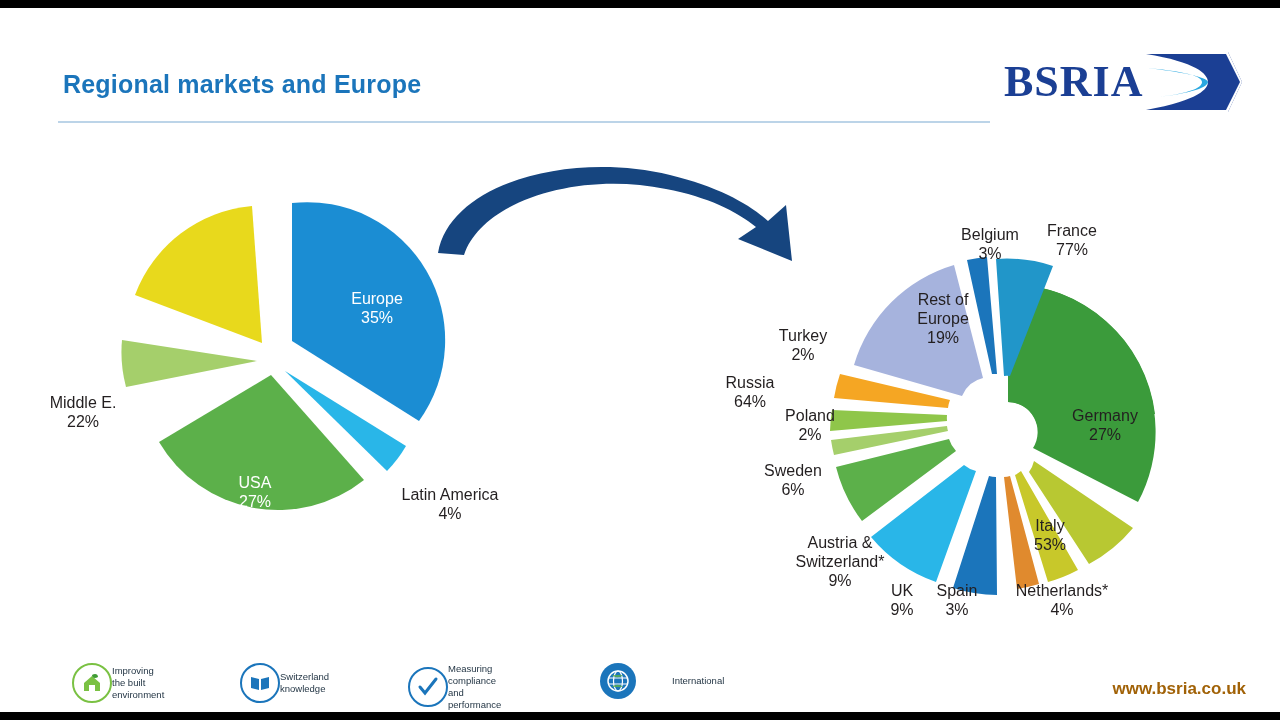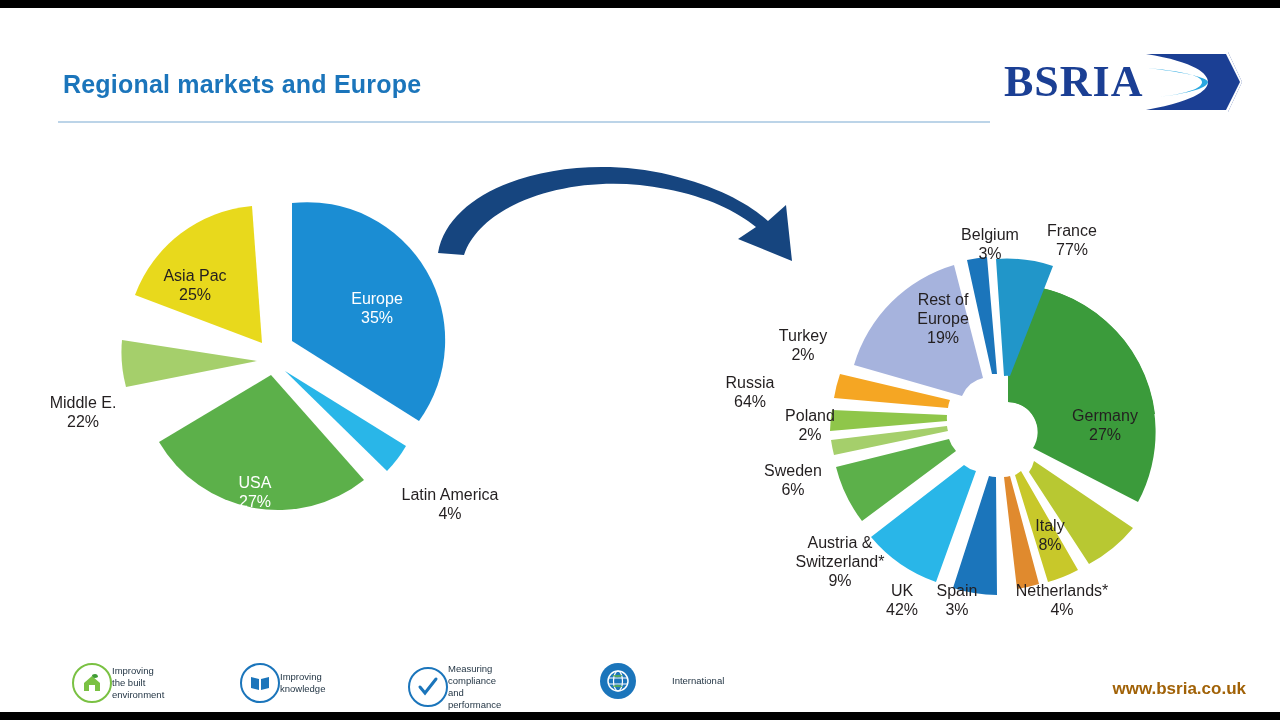--- a/index.html
+++ b/index.html
@@ -81,22 +81,20 @@
       <path d="M191 182 L284 287 A138 138 0 0 1 79 249 Z" fill="#5cb04a"></path>
 
       <path d="M177 168 L46 194 A135 135 0 0 1 42 147 Z" fill="#a5cf6b"></path>
 
       <path d="M182 150 L55 102 A138 138 0 0 1 172 13 Z" fill="#e8d91c"></path>
     </svg>
     <div class="lbl inside" style="left:242px;top:96px;width:110px;">Europe
 35%</div>
     <div class="lbl inside" style="left:120px;top:280px;width:110px;">USA
 27%</div>
-    <div class="lbl dark" style="left:50px;top:73px;width:130px;">Asia Pac
-25%</div>
     <div class="lbl dark" style="left:-52px;top:200px;width:110px;">Middle E.
 22%</div>
     <div class="lbl dark" style="left:290px;top:292px;width:160px;">Latin America
 4%</div>
   </div>
 
   <div class="chart" style="left:830px;top:210px;width:380px;height:400px;">
     <svg width="380" height="400" viewBox="0 0 380 400">
       <g transform="translate(168,208)">
 
@@ -157,27 +155,27 @@
     <div class="lbl dark" style="left:110px;top:-1px;width:100px;margin-top:8px;">Belgium
 3%</div>
     <div class="lbl dark" style="left:192px;top:3px;width:100px;">France
 77%</div>
     <div class="lbl dark" style="left:58px;top:72px;width:110px;">Rest of
 Europe
 19%</div>
     <div class="lbl dark" style="left:215px;top:188px;width:120px;">Germany
 27%</div>
     <div class="lbl dark" style="left:180px;top:298px;width:80px;">Italy
-8%</div>
+53%</div>
     <div class="lbl dark" style="left:162px;top:363px;width:140px;">Netherlands*
 4%</div>
     <div class="lbl dark" style="left:92px;top:363px;width:70px;">Spain
 3%</div>
     <div class="lbl dark" style="left:42px;top:363px;width:60px;">UK
-42%</div>
+9%</div>
     <div class="lbl dark" style="left:-90px;top:315px;width:200px;text-align:center;">Austria &amp;
 Switzerland*
 9%</div>
     <div class="lbl dark" style="left:-92px;top:243px;width:110px;">Sweden
 6%</div>
     <div class="lbl dark" style="left:-70px;top:188px;width:100px;">Poland
 2%</div>
     <div class="lbl dark" style="left:-130px;top:155px;width:100px;">Russia
 64%</div>
     <div class="lbl dark" style="left:-82px;top:108px;width:110px;">Turkey
@@ -201,21 +199,21 @@
     </div>
 
     <div class="fitem" style="left:168px;">
       <span class="glyph" style="background:#ffffff;border:2px solid #1b75bb;">
         <svg width="22" height="22" viewBox="0 0 22 22">
           <path d="M2 5 L10 7 L10 18 L2 16 Z" fill="#1b75bb"></path>
           <path d="M20 5 L12 7 L12 18 L20 16 Z" fill="#1b75bb"></path>
         </svg>
       </span>
       <span class="ftext">
-        <span>Improving</span><br>
+        <span>Switzerland</span><br>
         <span>knowledge</span>
       </span>
     </div>
 
     <div class="fitem" style="left:336px;justify-content:center;">
       <span class="glyph" style="background:#ffffff;border:2px solid #1b75bb;">
         <svg width="22" height="22" viewBox="0 0 22 22">
           <path d="M3 11 L8 17 L19 3" stroke="#1b75bb" stroke-width="3" fill="none" stroke-linecap="round"></path>
         </svg>
       </span>

